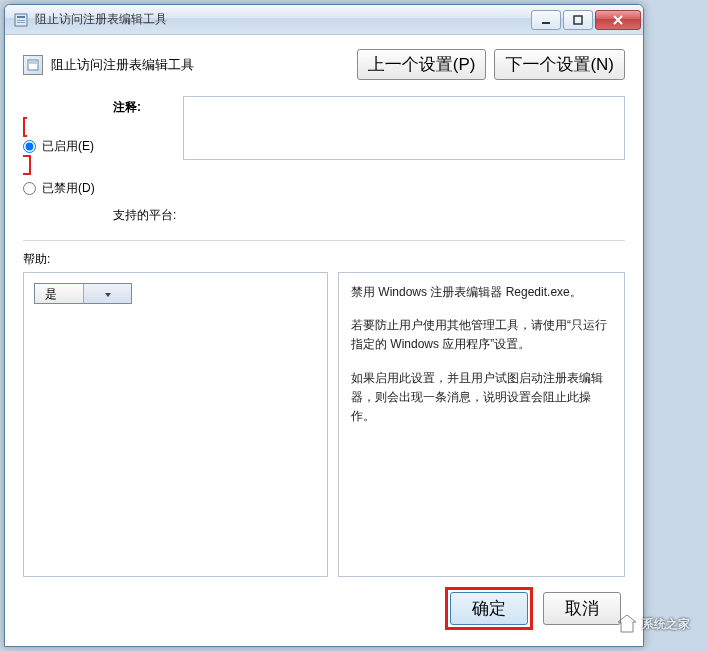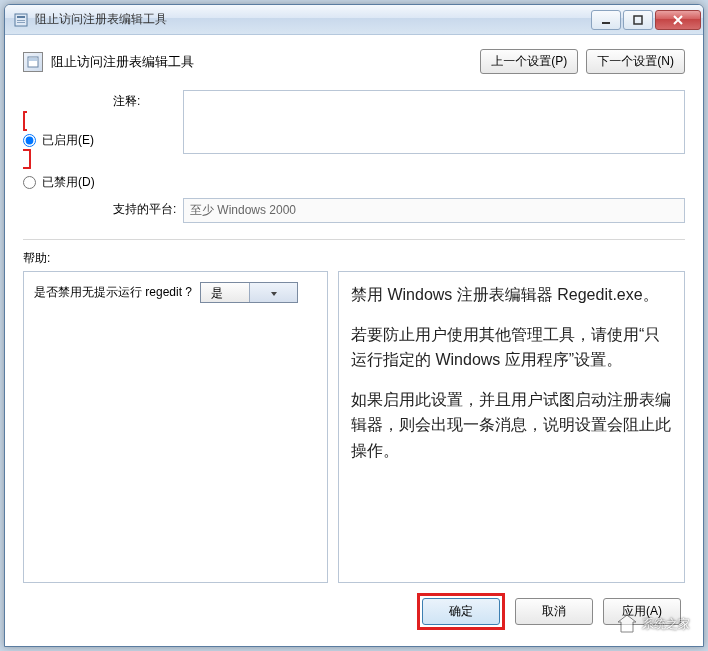--- a/index.html
+++ b/index.html
@@ -1,56 +1,56 @@
 <!DOCTYPE html>
 <html><head>
   <meta charset="utf-8">
   <style>
     * { margin: 0; padding: 0; box-sizing: border-box; font-family: "Microsoft YaHei", "SimSun", Tahoma, sans-serif; font-size: 12px; }
     body { background: #c8d8e8; padding: 4px; }
-    .window { width: 700px; height: 643px; background: #fff; border: 1px solid #5a7ca0; border-radius: 6px 6px 0 0; box-shadow: 0 0 8px rgba(0,0,0,0.3); overflow: hidden; }
+    .window { width: 640px; height: 643px; background: #fff; border: 1px solid #5a7ca0; border-radius: 6px 6px 0 0; box-shadow: 0 0 8px rgba(0,0,0,0.3); overflow: hidden; }
     .titlebar { height: 30px; background: linear-gradient(to bottom, #f4f8fc 0%, #dce7f5 45%, #c9d9ec 46%, #d8e5f2 100%); border-bottom: 1px solid #b5c8dd; display: flex; align-items: center; padding: 0 2px 0 8px; }
     .titlebar-icon { width: 16px; height: 16px; margin-right: 6px; display: flex; align-items: center; justify-content: center; }
     .titlebar-title { flex: 1; color: #333; font-size: 12px; }
     .window-controls { display: flex; gap: 0; }
     .win-btn { width: 30px; height: 20px; border: 1px solid #8aa3bf; border-radius: 3px; display: flex; align-items: center; justify-content: center; background: linear-gradient(to bottom, #f8fafd, #dde8f3); cursor: pointer; margin-left: 2px; }
     .win-btn.wide { width: 46px; }
     .win-btn.close { background: linear-gradient(to bottom, #e9a0a0, #d46060 45%, #c54545 46%, #d46a6a); border-color: #a04040; border-top-right-radius: 3px; }
     .win-btn svg { pointer-events: none; }
     .content { padding: 14px 18px 10px 18px; height: calc(100% - 30px); display: flex; flex-direction: column; background: #fff; }
     .header-row { display: flex; align-items: center; margin-bottom: 16px; }
     .header-icon { width: 20px; height: 20px; margin-right: 8px; border: 1px solid #888; background: linear-gradient(135deg,#eef3fa,#cfdced); display:flex; align-items:center; justify-content:center;}
     .header-title { flex: 1; font-size: 13px; color: #000; }
     .nav-btns { display: flex; gap: 8px; }
-    .btn { padding: 3px 10px; min-width: 90px; border: 1px solid #8a8a8a; border-radius: 3px; background: linear-gradient(to bottom, #fdfdfd, #e8e8e8); cursor: pointer; font-size: 12px; text-align: center; }
+    .btn { padding: 3px 10px; min-width: 90px; border: 1px solid #8a8a8a; border-radius: 3px; background: linear-gradient(to bottom, #fdfdfd, #e8e8e8); cursor: pointer; font-size: 17px; text-align: center; }
     .top-grid { display: grid; grid-template-columns: 90px 70px 1fr; grid-template-rows: auto auto auto auto; row-gap: 4px; align-items: start; margin-bottom: 14px; }
     .radio-row { display: flex; align-items: center; gap: 6px; height: 24px; }
     .radio-row input { margin: 0; }
     .highlight-box { border: 2px solid #e02020; padding: 1px 6px 1px 2px; border-radius: 1px; }
-    .comment-label { grid-column: 2; grid-row: 1; padding-top: 3px; }
+    .comment-label { grid-column: 2; grid-row: 1; padding-top: 3px; font-weight: bold; }
     .comment-box { grid-column: 3; grid-row: 1 / span 3; border: 1px solid #b9c6d6; background: #fff; height: 64px; resize: none; padding: 4px; font-family: inherit; font-size: 12px; width: 100%; }
     .platform-label { grid-column: 2; grid-row: 4; padding-top: 3px; }
     .platform-box { grid-column: 3; grid-row: 4; border: 1px solid #b9c6d6; background: #fafafa; padding: 3px 6px; color: #666; min-height: 22px; }
     hr.sep { border: none; border-top: 1px solid #d8d8d8; margin: 2px 0 10px 0; }
     .labels-row { display: flex; }
     .labels-row .left { width: 305px; }
     .labels-row .right { flex: 1; }
     .body-row { display: flex; gap: 10px; margin-top: 4px; flex: 1; min-height: 0; }
     .options-panel { width: 305px; border: 1px solid #b9c6d6; background: #fff; padding: 10px; }
     .options-line { display: flex; align-items: center; gap: 8px; }
     .combo { display: inline-flex; align-items: stretch; border: 1px solid #7a8aa0; background: linear-gradient(to bottom,#fdfdfd,#eaeaea); height: 21px; }
     .combo span { padding: 2px 10px 0 10px; min-width: 48px; }
     .combo .arrow { width: 17px; border-left: 1px solid #9aaac0; display: flex; align-items: center; justify-content: center; background: linear-gradient(to bottom,#eef3fa,#d6e0ee); }
     .help-panel { flex: 1; border: 1px solid #b9c6d6; background: #fff; padding: 10px 12px; overflow: auto; }
-    .help-panel p { margin-bottom: 14px; line-height: 1.6; font-size: 16px; color: #222; }
+    .help-panel p { margin-bottom: 14px; line-height: 1.6; font-size: 12px; color: #222; }
     .footer { display: flex; justify-content: flex-end; gap: 10px; padding: 10px 4px 6px 4px; align-items: center; }
     .footer .highlight-ok { border: 3px solid #e02020; padding: 2px; }
     .footer .btn { min-width: 78px; padding: 4px 17px; }
     .footer .btn.ok { border: 1px solid #3c7fb1; background: linear-gradient(to bottom,#eaf3fb,#cfe4f5); }
-    .watermark { position: absolute; right: 14px; bottom: 12px; opacity: 0.55; pointer-events: none; display:flex; align-items:center; gap:4px; color:#fff; text-shadow:0 0 2px #000, 0 0 3px #000; font-size:16px; font-weight:normal;}
+    .watermark { position: absolute; right: 14px; bottom: 12px; opacity: 0.55; pointer-events: none; display:flex; align-items:center; gap:4px; color:#fff; text-shadow:0 0 2px #000, 0 0 3px #000; font-size:16px; font-weight:bold;}
     .page-wrap { position: relative; }
   </style>
 </head>
 <body>
 <div class="page-wrap">
 
 <div class="window">
   <div class="titlebar">
     <span class="titlebar-icon">
       <svg width="14" height="14" viewBox="0 0 14 14">
@@ -106,33 +106,31 @@
       </div>
       <label class="radio-row" style="grid-column:1;grid-row:3;">
         <input type="radio" name="state" style="">
         <span>已禁用(D)</span>
       </label>
 
       <span class="comment-label">注释:</span>
       <textarea class="comment-box" style=""></textarea>
 
       <span class="platform-label">支持的平台:</span>
-      <div class="platform-box">至少 Windows 2000</div>
     </div>
 
     <hr class="sep">
 
     <div class="labels-row">
       <div class="right">帮助:</div>
     </div>
 
     <div class="body-row">
       <div class="options-panel">
         <div class="options-line">
-          <span>是否禁用无提示运行 regedit ?</span>
           <div class="combo">
             <span>是</span>
             <span class="arrow">
               <svg width="8" height="8" viewBox="0 0 8 8">
                     <path d="M1 2 L4 6 L7 2 Z" fill="#444"></path>
                   </svg>
             </span>
           </div>
         </div>
       </div>
@@ -141,21 +139,20 @@
         <p>若要防止用户使用其他管理工具，请使用“只运行指定的 Windows 应用程序”设置。</p>
         <p>如果启用此设置，并且用户试图启动注册表编辑器，则会出现一条消息，说明设置会阻止此操作。</p>
       </div>
     </div>
 
     <div class="footer">
       <span class="highlight-ok">
         <button class="btn ok">确定</button>
       </span>
       <button class="btn">取消</button>
-      <button class="btn">应用(A)</button>
     </div>
   </div>
 </div>
 
 <div class="watermark">
   <svg width="22" height="22" viewBox="0 0 22 22">
         <path d="M11 2 L20 9 L17 9 L17 19 L5 19 L5 9 L2 9 Z" fill="#fff" stroke="#222" stroke-width="1"></path>
       </svg>
   <span>系统之家</span>
 </div>

